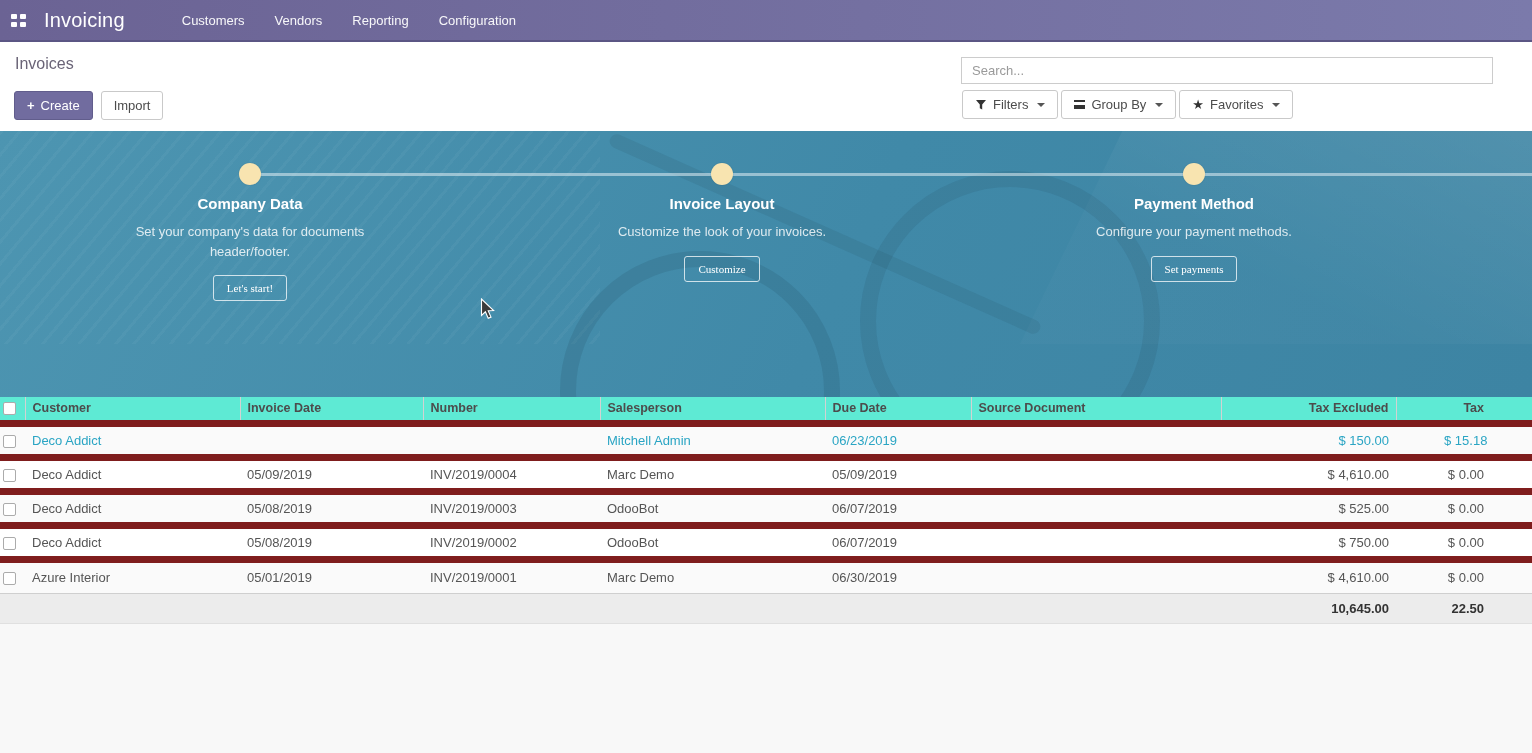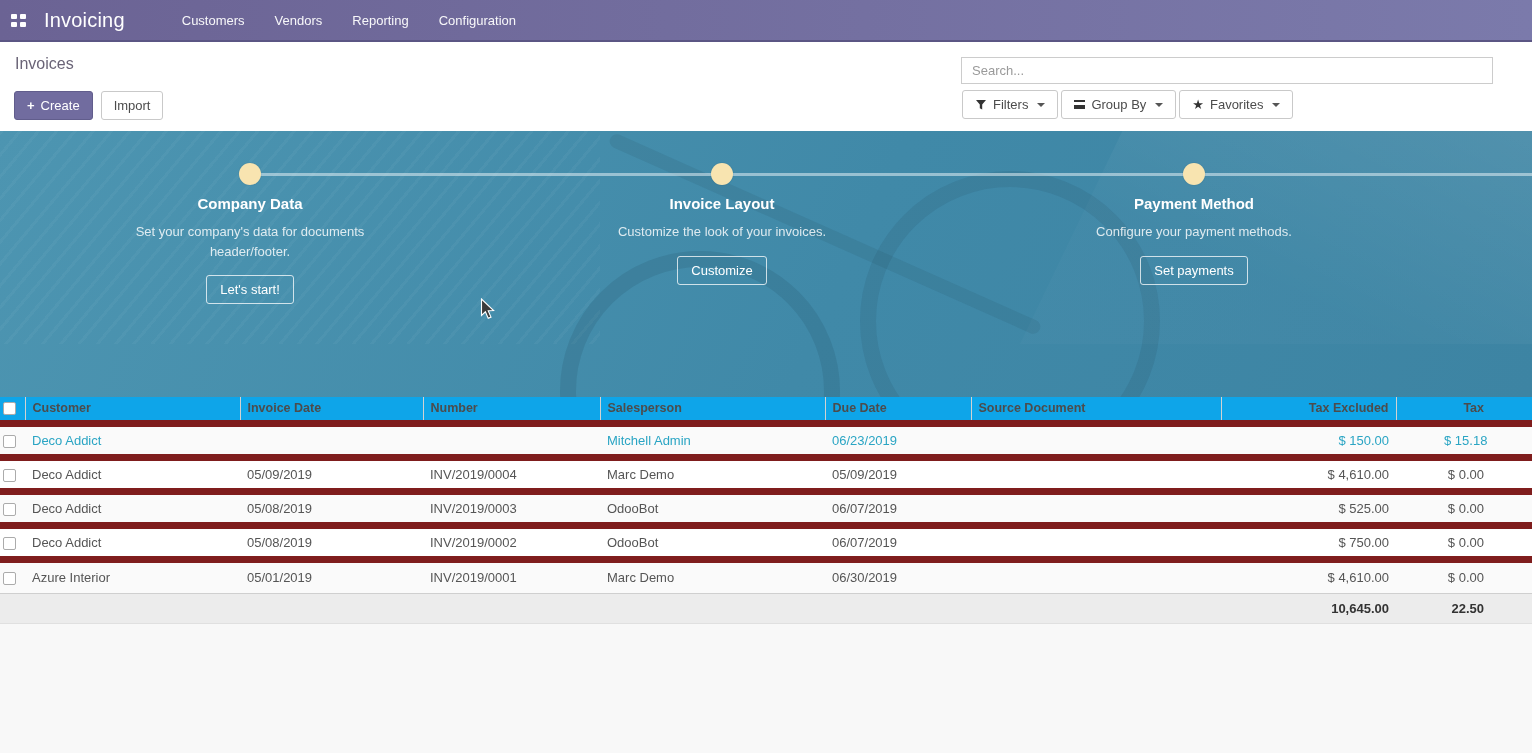--- a/index.html
+++ b/index.html
@@ -59,27 +59,27 @@
   .dot { position:absolute; top:32px; width:22px; height:22px; border-radius:50%;
     background:#f8e4b0; box-shadow:0 0 0 1px rgba(0,0,0,.04); }
   .dot1 { left:239px; } .dot2 { left:711px; } .dot3 { left:1183px; }
   .step { position:absolute; top:64px; width:320px; text-align:center; color:#fff; }
   .step1 { left:90px; } .step2 { left:562px; } .step3 { left:1034px; }
   .step h3 { font-size:15px; font-weight:bold; margin-bottom:10px; }
   .step .desc { font-size:13px; line-height:1.5; color:rgba(255,255,255,.82);
     max-width:235px; margin:0 auto; }
   .step3 .desc { max-width:260px; white-space:nowrap; }
   .step .obtn { margin-top:14px; background:transparent; border:1px solid rgba(255,255,255,.75);
-    color:#fff; font-size:13px; padding:6px 13px; border-radius:3px; cursor:pointer;
-    font-family:Liberation Sans, sans-serif; }
+    color:#fff; font-size:11px; padding:6px 13px; border-radius:3px; cursor:pointer;
+    font-family:Liberation Serif, serif; }
 
   
   table.list { width:1532px; border-collapse:collapse; table-layout:fixed;
     font-size:13px; background:#fff; }
-  thead th { background:#0ea5e9; border-bottom:1px solid #c8c8c8; border-left:1px solid #d2d2d2;
+  thead th { background:#5eead4; border-bottom:1px solid #c8c8c8; border-left:1px solid #d2d2d2;
     font-weight:bold; color:#4c4c4c; font-size:12.5px; text-align:left; height:26px;
     padding:0 7px; cursor:pointer; }
   thead th:first-child { border-left:none; }
   tbody td { height:34px; border-top:7px solid #7f1d1d; padding:0 7px; color:#555;
     overflow:hidden; white-space:nowrap; cursor:pointer; }
   tbody tr:nth-child(odd) td { background:#fafafa; }
   tbody tr.highlight td { color:#2aa5c4; }
   .num { text-align:right; }
   th.tax-col, td.tax-col { padding-right:48px;padding-left:48px; }
   .cb-cell { width:25px; padding:0 0 0 3px !important; cursor:default; }

